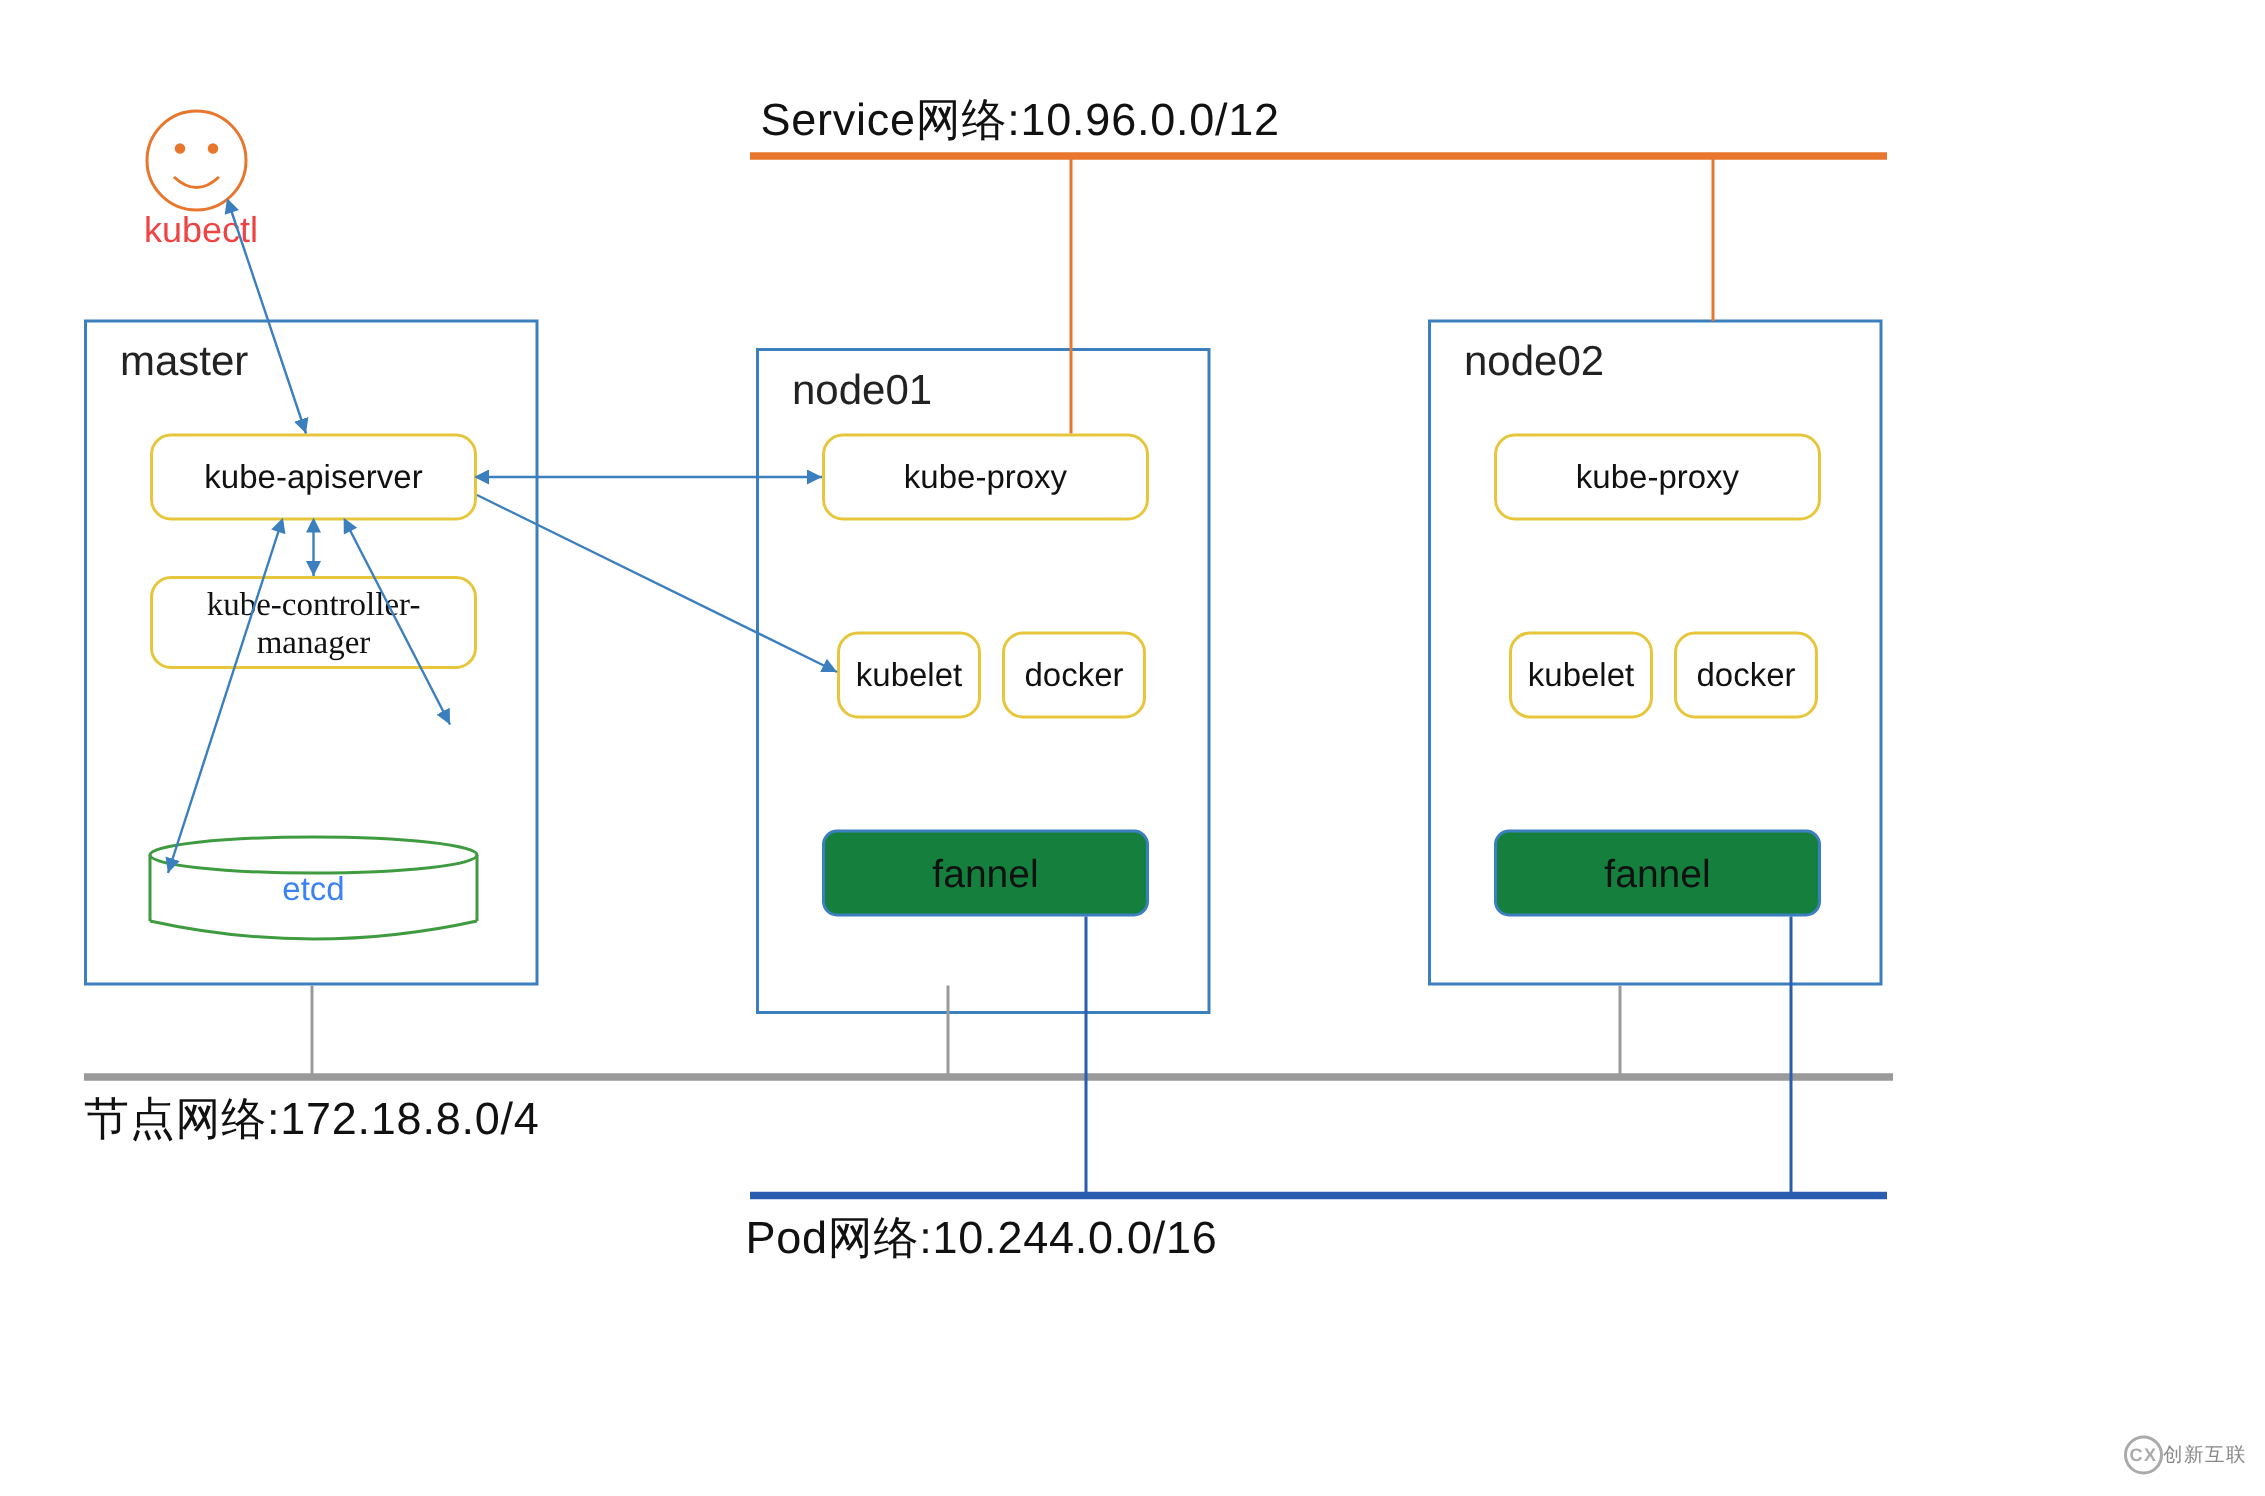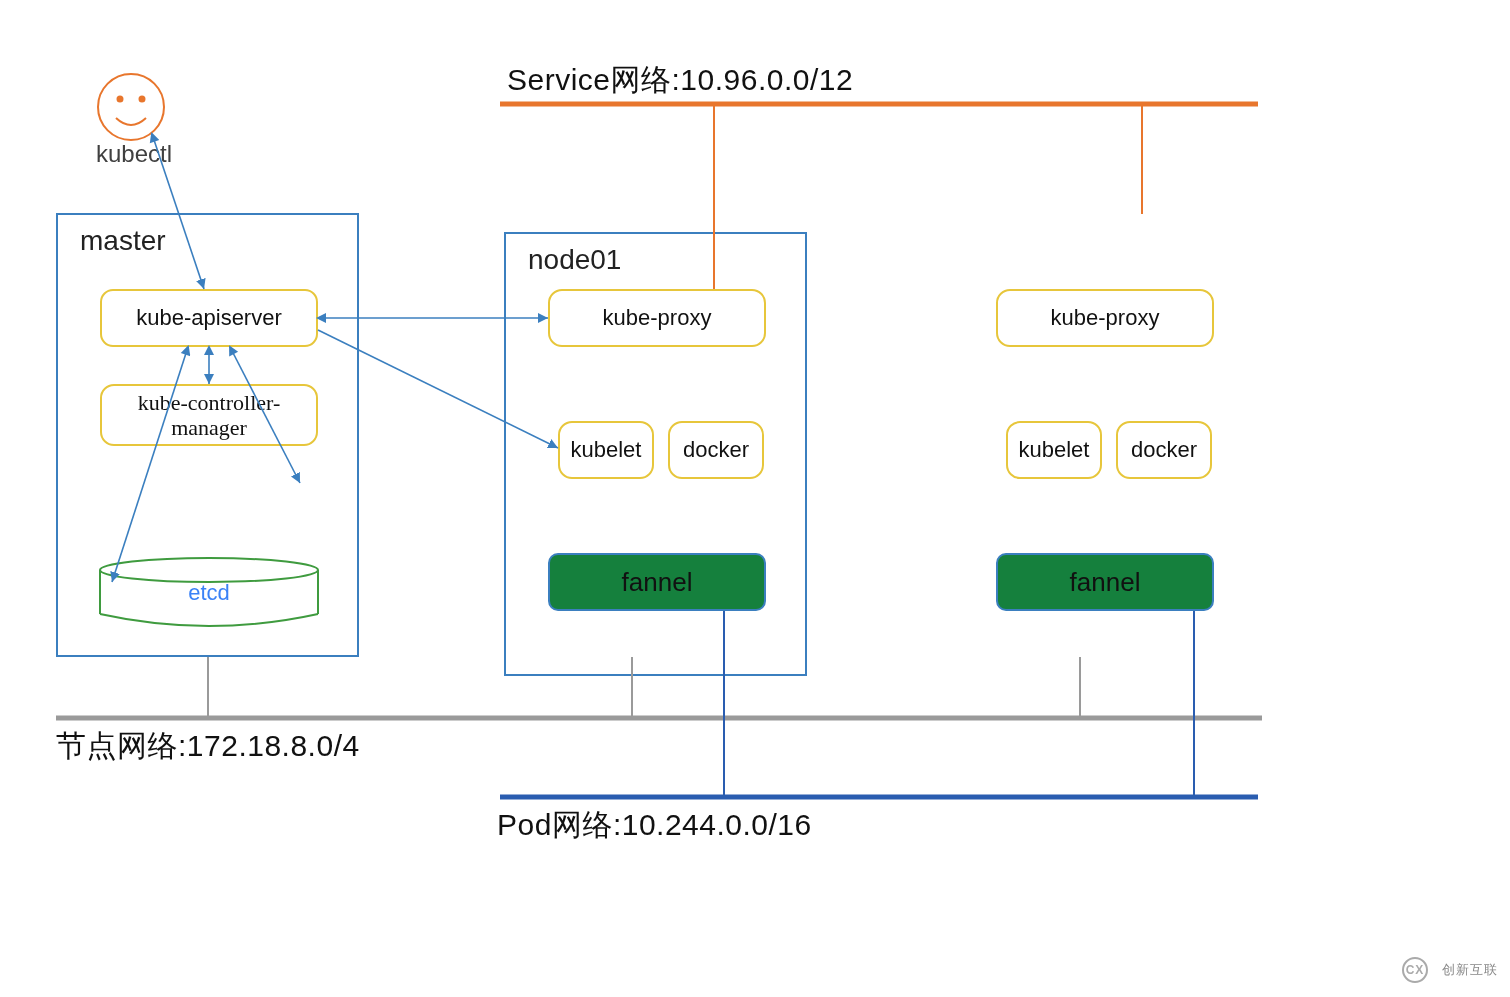--- a/index.html
+++ b/index.html
@@ -73,40 +73,40 @@
     display: flex;
     align-items: center;
     justify-content: center;
     font-size: 26px;
     color: #111;
     box-sizing: border-box;
   }
   .kubectl-label {
     position: absolute;
     font-size: 24px;
-    color: #404040;
+    color: #ef4444;
   }
   .etcd-label {
     position: absolute;
     font-size: 22px;
     color: #3b82f6;
     left: 50%;
     top: 50%;
     transform: translate(-50%, -50%);
   }
   .watermark {
     position: absolute;
     right: 12px;
     bottom: 14px;
     font-size: 13px;
     color: #888;
     letter-spacing: 1px;
     display: flex;
     align-items: center;
-    gap: 14px;
+    gap: 0;
   }
   .watermark .wm-icon {
     width: 22px;
     height: 22px;
     border: 2px solid #aaa;
     border-radius: 50%;
     display: flex;
     align-items: center;
     justify-content: center;
     font-size: 12px;
@@ -123,35 +123,38 @@
 
   <div class="label network" style="left:56px; top:726px;">节点网络:172.18.8.0/4</div>
 
   <div class="label network" style="left:497px; top:805px;">Pod网络:10.244.0.0/16</div>
 
   <div class="kubectl-label" style="left:96px; top:140px;">kubectl</div>
 
   <div class="node-box" style="left:56px; top:213px; width:303px; height:444px;">
     <div class="node-title">master</div>
   </div>
-  <div class="comp" style="left:100px; top:289px; width:218px; height:58px;border-radius:13px;">kube-apiserver</div>
+  <div class="comp" style="left:100px; top:289px; width:218px; height:58px;">kube-apiserver</div>
   <div class="comp" style="left:100px; top:384px; width:218px; height:62px;font-family:Liberation Serif, serif;">kube-controller-manager</div>
 
   <div style="position:absolute; left:100px; top:562px; width:218px; height:62px;">
     <div class="etcd-label">etcd</div>
   </div>
 
   <div class="node-box" style="left:504px; top:213px; width:303px; height:444px;margin-top:19px;">
     <div class="node-title">node01</div>
   </div>
   <div class="comp" style="left:548px; top:289px; width:218px; height:58px;">kube-proxy</div>
   <div class="comp" style="left:558px; top:421px; width:96px; height:58px;">kubelet</div>
   <div class="comp" style="left:668px; top:421px; width:96px; height:58px;">docker</div>
   <div class="comp-blue" style="left:548px; top:553px; width:218px; height:58px;">fannel</div>
 
+  <div class="node-box" style="left:952px; top:213px; width:303px; height:444px;">
+    <div class="node-title">node02</div>
+  </div>
   <div class="comp" style="left:996px; top:289px; width:218px; height:58px;">kube-proxy</div>
   <div class="comp" style="left:1006px; top:421px; width:96px; height:58px;">kubelet</div>
   <div class="comp" style="left:1116px; top:421px; width:96px; height:58px;">docker</div>
   <div class="comp-blue" style="left:996px; top:553px; width:218px; height:58px;">fannel</div>
 
   <div class="watermark">
     <span class="wm-icon">CX</span>
     <span>创新互联</span>
   </div>
 

